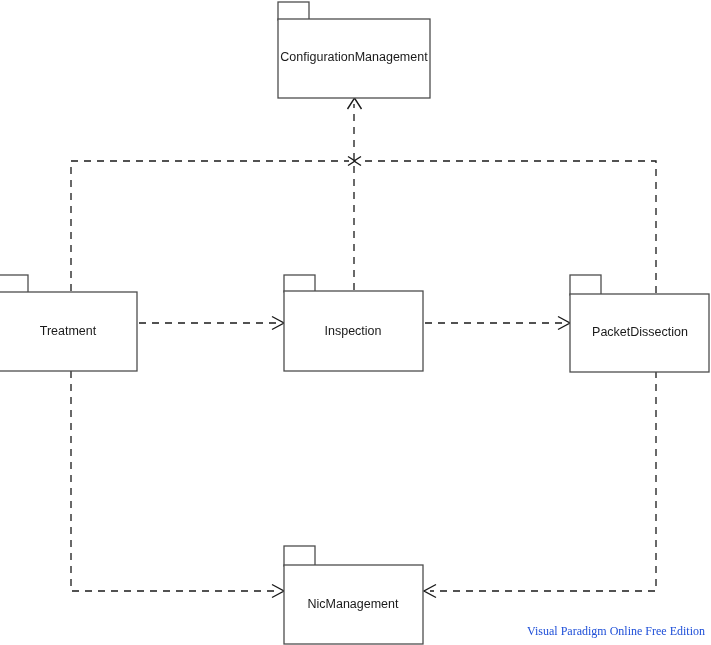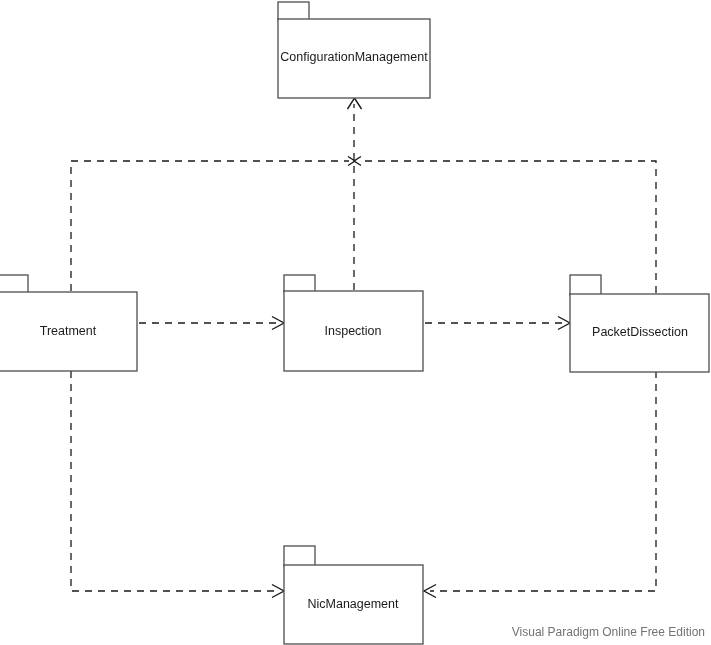--- a/index.html
+++ b/index.html
@@ -53,23 +53,23 @@
     fill: none;
     stroke: #1a1a1a;
     stroke-width: 1.4;
     stroke-linecap: butt;
     stroke-linejoin: miter;
   }
   .watermark {
     position: absolute;
     right: 6px;
     bottom: 6px;
-    font-family: Liberation Sans, sans-serif;
+    font-family: Liberation Serif, serif;
     font-size: 12px;
-    color: #737373;
+    color: #1d4ed8;
     white-space: nowrap;
     user-select: none;
   }
 </style>
 </head>
 <body>
 
 <div id="canvas">
 
   <svg id="diagram-svg" viewBox="0 0 711 645" xmlns="http://www.w3.org/2000/svg">

